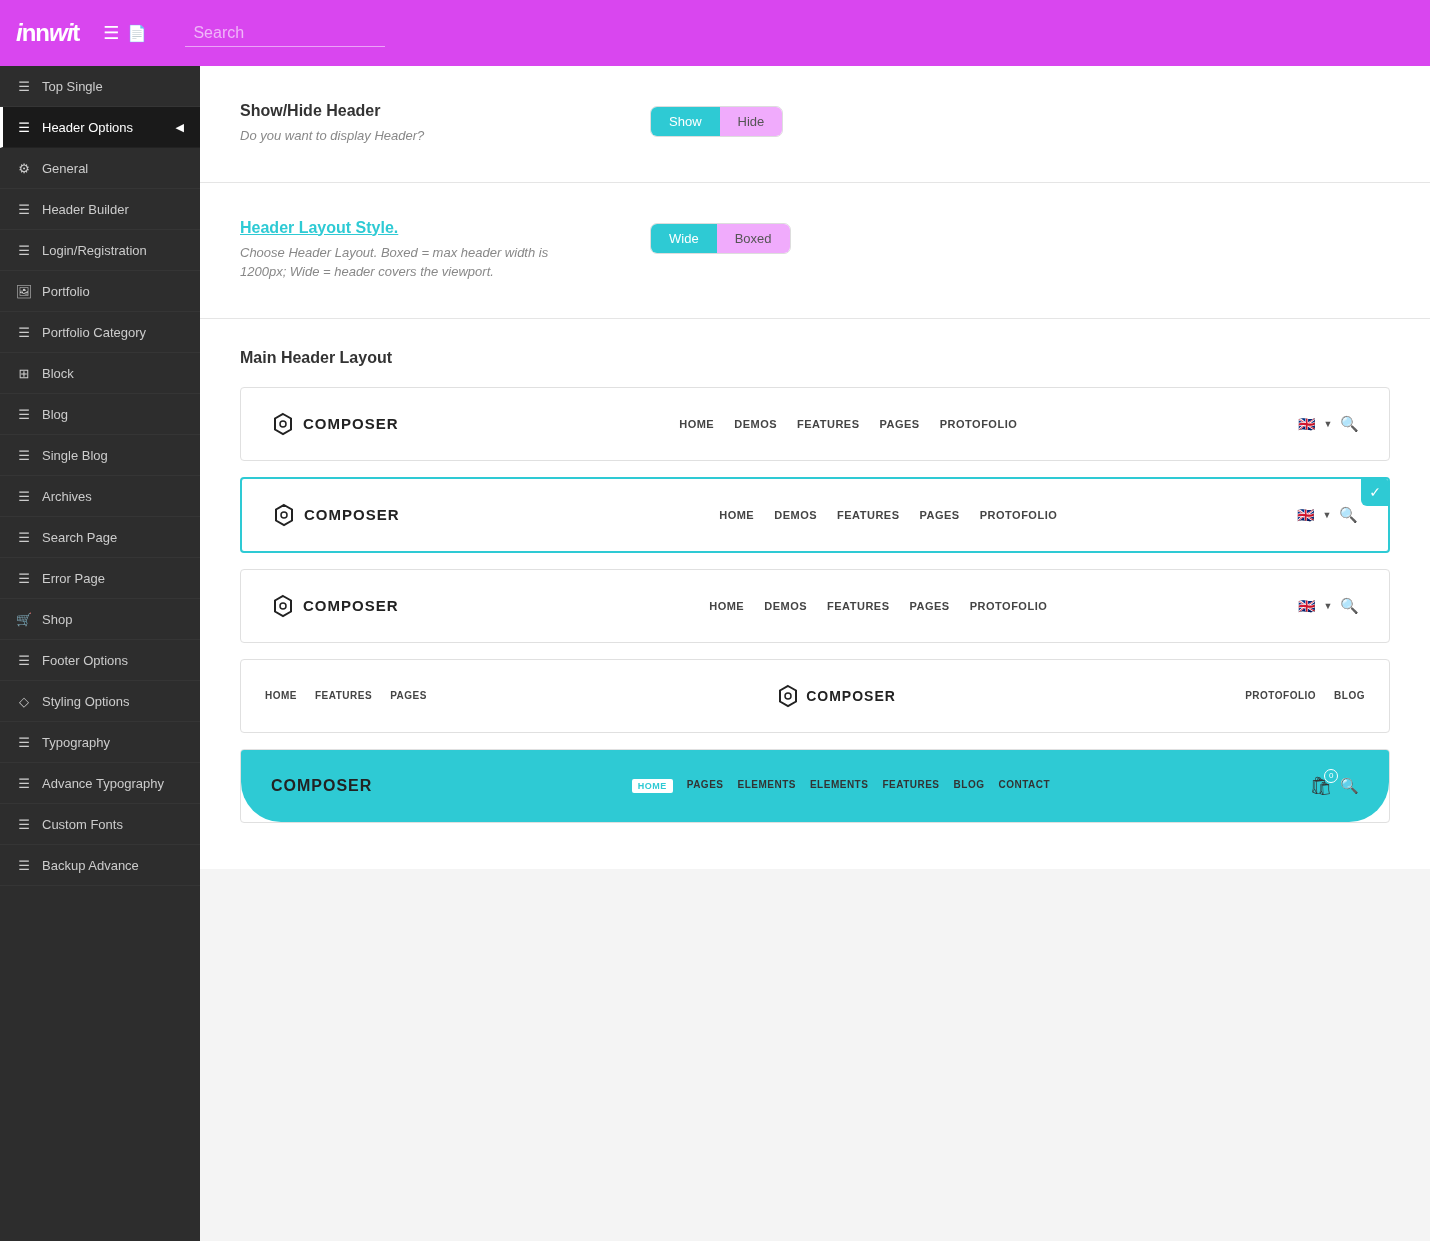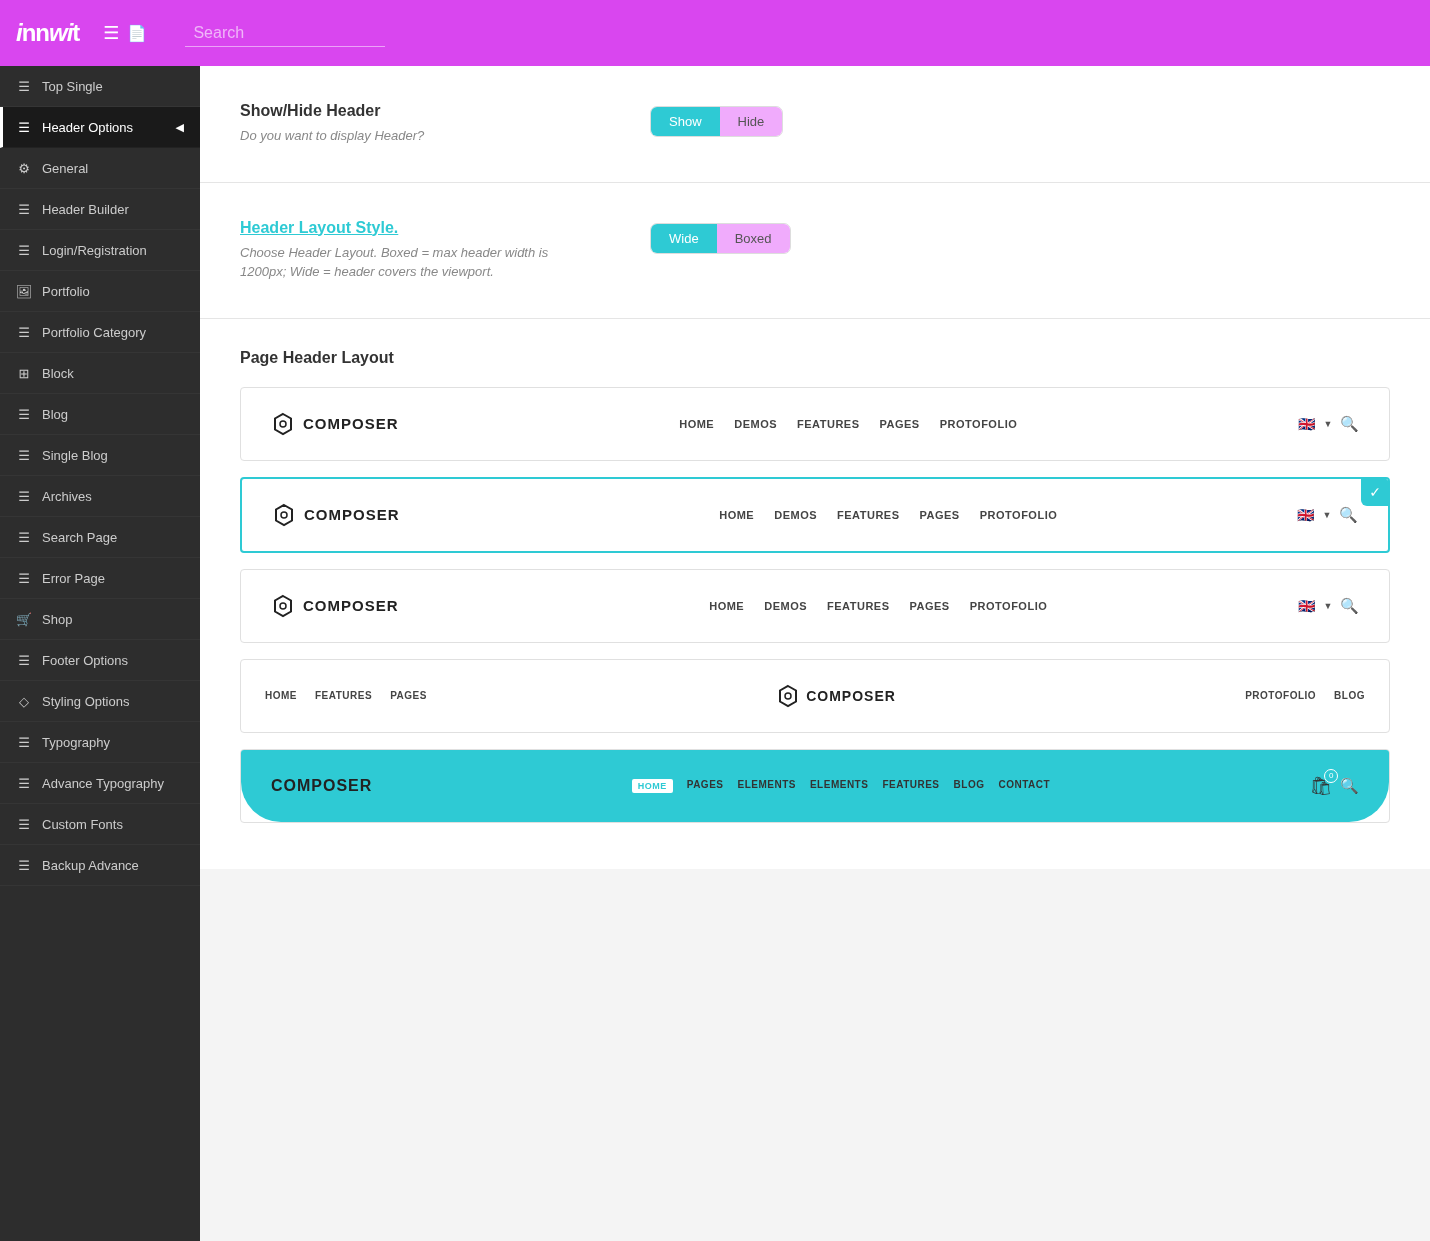--- a/index.html
+++ b/index.html
@@ -387,21 +387,21 @@
         <div class="section-controls">
           <div class="btn-group">
             <button class="active">Wide</button>
             <button>Boxed</button>
           </div>
         </div>
       </div>
     </div>
 
     <div class="layout-section">
-      <div class="layout-title">Page Header Layout</div>
+      <div class="layout-title">Main Header Layout</div>
 
       <div class="layout-option">
         <div class="header-preview">
           <div class="preview-logo">
             <svg class="hex-shape" viewBox="0 0 24 24">
               <polygon points="12,2 20,6.5 20,17.5 12,22 4,17.5 4,6.5" fill="none" stroke="#222" stroke-width="2"></polygon>
               <circle cx="12" cy="12" r="3" fill="none" stroke="#222" stroke-width="1.5"></circle>
             </svg>
             COMPOSER
           </div>

